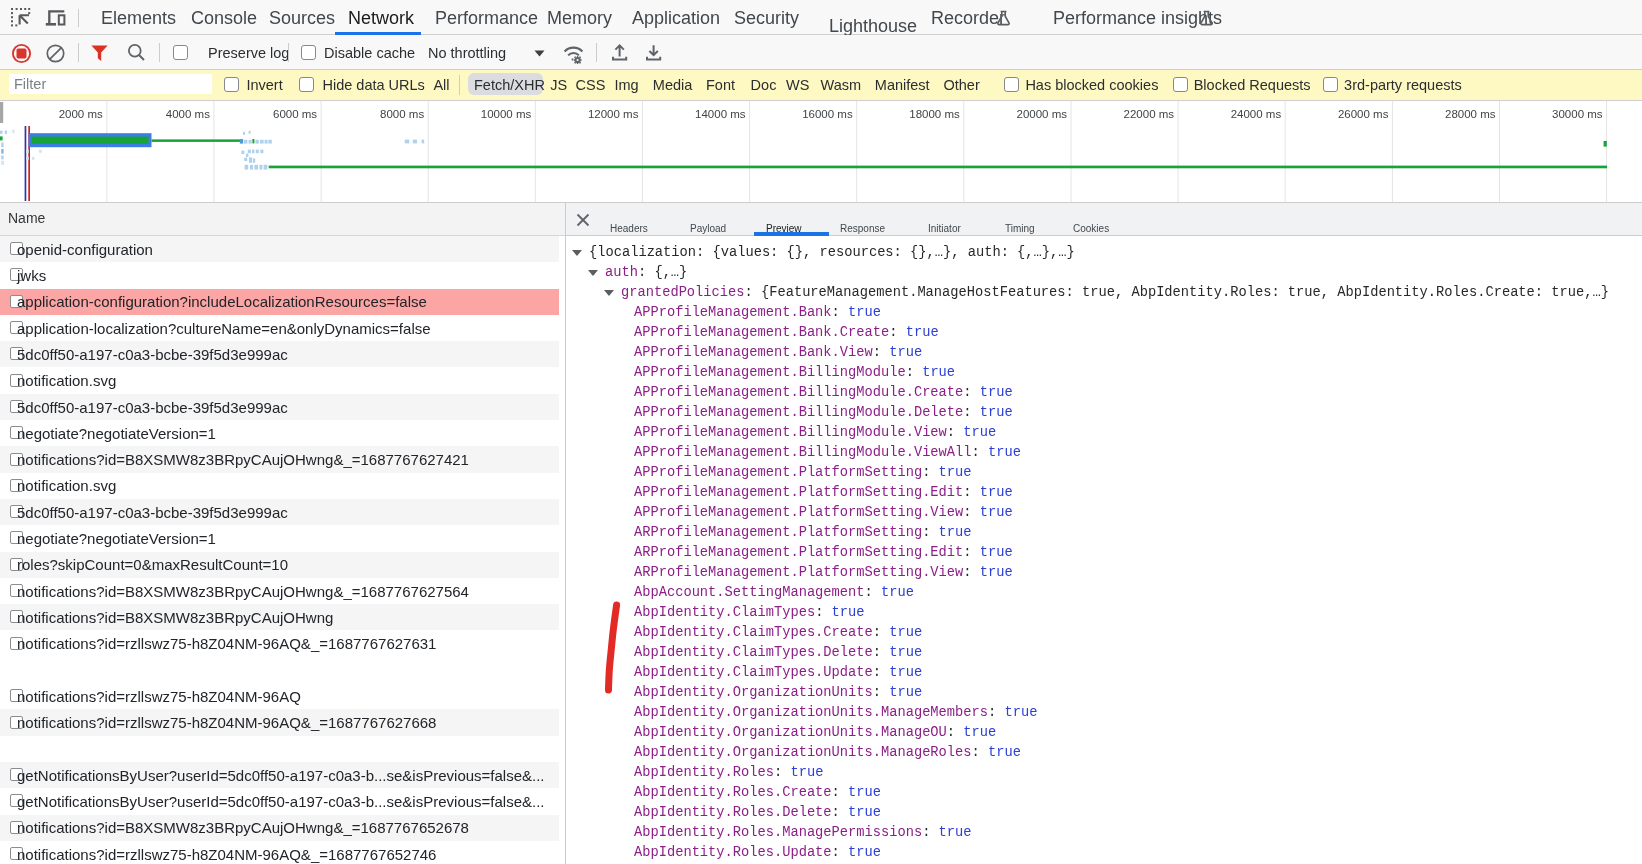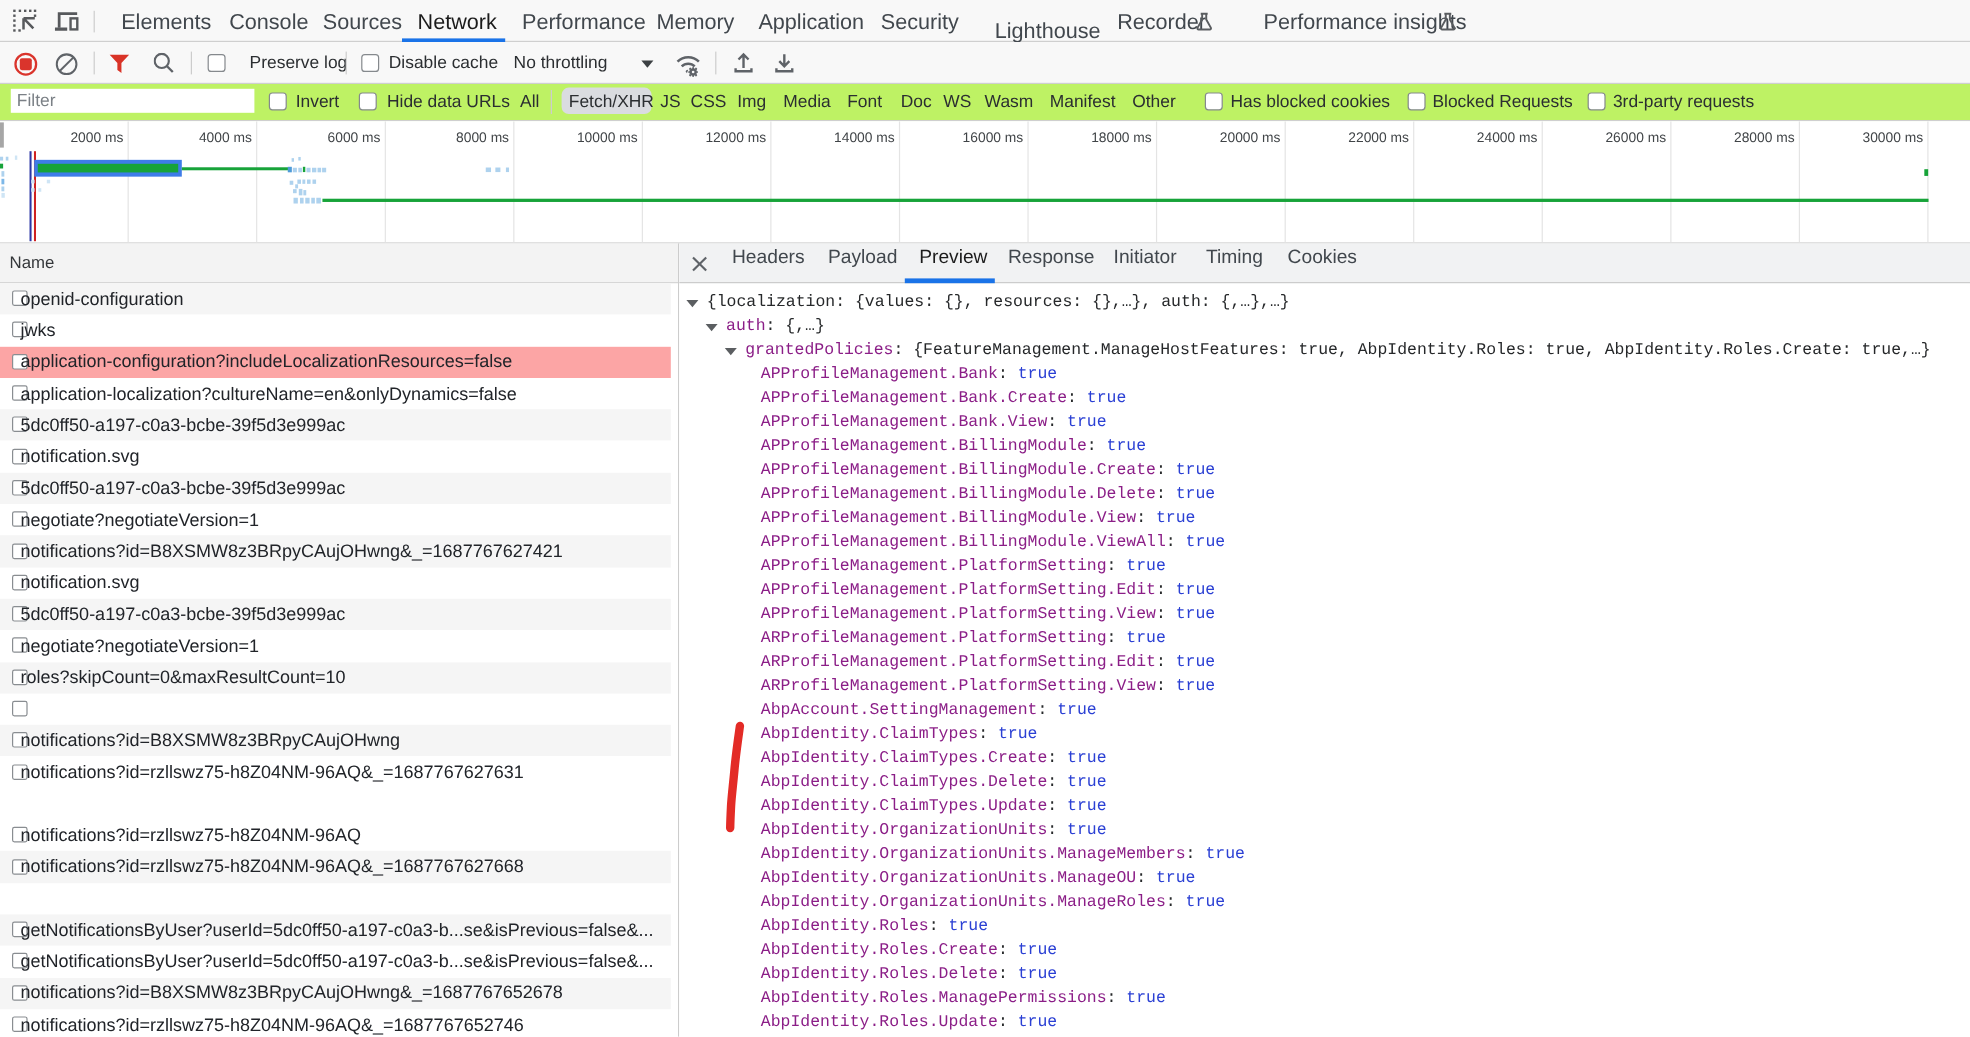--- a/index.html
+++ b/index.html
@@ -16,21 +16,21 @@
 #lhdr{position:absolute;top:0;left:0;width:565px;height:33px;background:#f3f3f3;border-bottom:1px solid #d6d6d6}
 #lhdr span{position:absolute;left:8px;top:7px;font-size:14px;color:#34373a}
 .row{position:absolute;left:0;width:559px;height:26.3px}
 .row.odd{background:#f5f5f5}
 .row.sel{background:#fca5a5}
 .row .bx{position:absolute;left:10px;top:6.2px;width:13px;height:13px;background:#fff;border:1.6px solid #898d91;border-radius:2px}
 .row .tx{position:absolute;left:17px;top:4.8px;font-size:15px;color:#212429;white-space:nowrap}
 #rdiv{position:absolute;top:203px;left:565px;width:1px;height:661px;background:#ccc}
 #right{position:absolute;top:203px;left:566px;width:1076px;height:661px;background:#fff;overflow:hidden}
 #rtabs{position:absolute;top:0;left:0;width:1076px;height:33px;background:#f1f2f3;border-bottom:1px solid #ccc}
-.rtab{position:absolute;top:3px;font-size:16px;color:#41474d;white-space:nowrap}
+.rtab{position:absolute;top:20px;font-size:10px;color:#41474d;white-space:nowrap}
 #json{position:absolute;top:33px;left:0;width:1076px;height:628px;
 font-family:"Liberation Mono",monospace;font-size:13.72px;line-height:20px;color:#26282a;white-space:pre}
 .jl{position:absolute;left:0;width:1076px;height:20px}
 .k{color:#8b1e87}
 .b{color:#2b40d4}
 .tri{position:absolute;width:0;height:0;border-left:5px solid transparent;border-right:5px solid transparent;border-top:6.5px solid #5b5e61}
 </style></head><body>
 <div id="root">
 <div class="tb" style="top:0;height:35px">
 <svg class="abs" style="left:10px;top:6px" width="21" height="22" viewBox="0 0 21 22">
@@ -121,21 +121,21 @@
 <div class="vdiv" style="left:596px;top:8px;height:19px"></div>
 <svg class="abs" style="left:611px;top:8px" width="18" height="19" viewBox="0 0 18 19">
 <path d="M8.6 13.6 V2.6 M4.4 6.6 L8.6 2.4 L12.8 6.6" fill="none" stroke="#5f6368" stroke-width="2"></path>
 <path d="M2 13.8 V16.4 H15.2 V13.8" fill="none" stroke="#5f6368" stroke-width="2"></path>
 </svg>
 <svg class="abs" style="left:645px;top:8px" width="18" height="19" viewBox="0 0 18 19">
 <path d="M8.6 2.2 V11.8 M4.4 8 L8.6 12.2 L12.8 8" fill="none" stroke="#5f6368" stroke-width="2"></path>
 <path d="M2 13.8 V16.4 H15.2 V13.8" fill="none" stroke="#5f6368" stroke-width="2"></path>
 </svg>
 </div>
-<div class="tb" style="top:69.5px;height:31.5px;background:#bef264">
+<div class="tb" style="top:69.5px;height:31.5px;background:#fef9c3">
 <div class="abs" style="left:8.5px;top:4.5px;width:203px;height:20px;background:#fff"></div>
 <span class="abs" style="left:14px;top:6.5px;font-size:14.5px;color:#7b8086">Filter</span>
 <div class="cb" style="left:223.5px;top:7px"></div>
 <span class="lbl" style="left:246.4px;top:7px">Invert</span>
 <div class="cb" style="left:298.6px;top:7px"></div>
 <span class="lbl" style="left:322.5px;top:7px">Hide data URLs</span>
 <span class="lbl" style="left:433.4px;top:7px">All</span>
 <div class="vdiv" style="left:459px;top:5px;height:20px"></div>
 <div class="abs" style="left:467.6px;top:3.6px;width:75px;height:22px;background:#dadce0;border-radius:6px"></div>
 <span class="lbl" style="left:474px;top:7px">Fetch/XHR</span>
@@ -286,20 +286,21 @@
 <div class="row" style="top:322.3px">
         <div class="bx"></div>
         <span class="tx">negotiate?negotiateVersion=1</span>
       </div>
 <div class="row odd" style="top:348.6px">
         <div class="bx"></div>
         <span class="tx">roles?skipCount=0&amp;maxResultCount=10</span>
       </div>
 <div class="row" style="top:374.9px">
         <div class="bx"></div>
+        <span class="tx">notifications?id=B8XSMW8z3BRpyCAujOHwng&amp;_=1687767627564</span>
       </div>
 <div class="row odd" style="top:401.2px">
         <div class="bx"></div>
         <span class="tx">notifications?id=B8XSMW8z3BRpyCAujOHwng</span>
       </div>
 <div class="row" style="top:427.5px">
         <div class="bx"></div>
         <span class="tx">notifications?id=rzllswz75-h8Z04NM-96AQ&amp;_=1687767627631</span>
       </div>
 <div class="row" style="top:480.1px">

